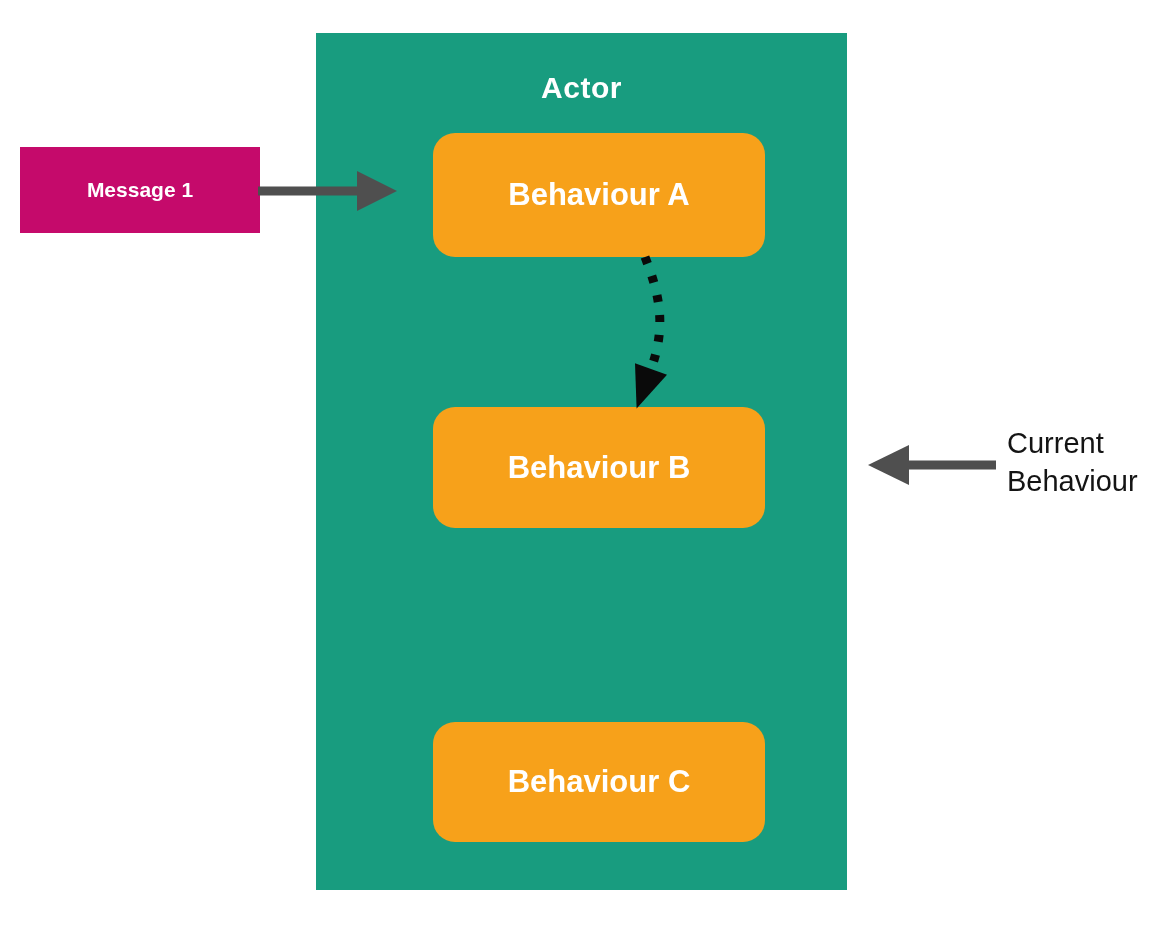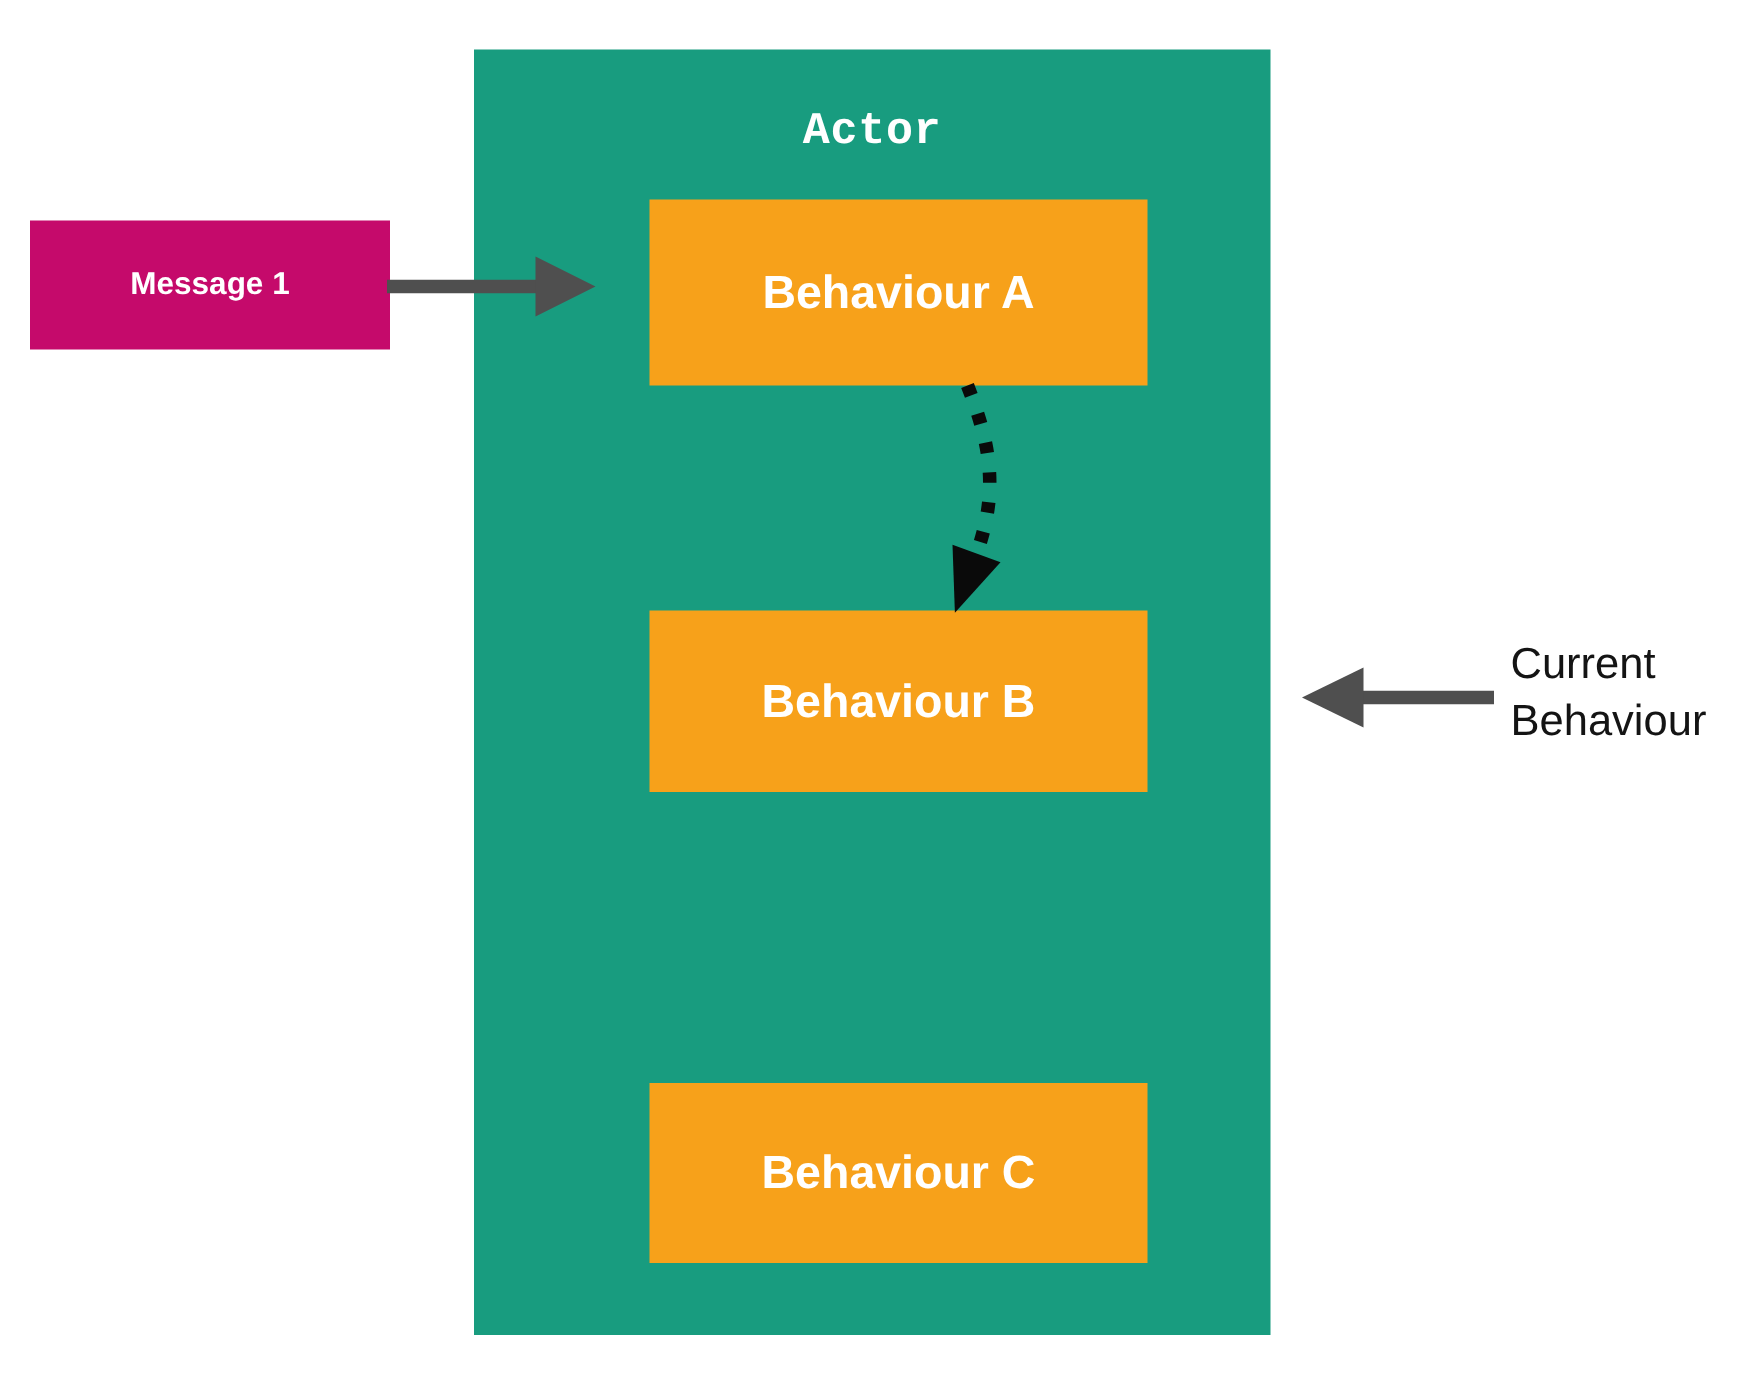--- a/index.html
+++ b/index.html
@@ -26,34 +26,34 @@
   .actor-title {
     position: absolute;
     left: 0;
     top: 38px;
     width: 100%;
     text-align: center;
     color: #ffffff;
     font-size: 30px;
     font-weight: bold;
     letter-spacing: 0.5px;
-    font-family: Liberation Mono, monospace;
   }
   .behaviour {
     position: absolute;
     left: 433px;
     width: 332px;
     background: #F7A11A;
     color: #ffffff;
     font-size: 31px;
     font-weight: bold;
     display: flex;
     align-items: center;
     justify-content: center;
     text-align: center;
+    border-radius: 22px;
   }
   .behaviour-a { top: 133px; height: 124px; }
   .behaviour-b { top: 407px; height: 121px; }
   .behaviour-c { top: 722px; height: 120px; }
   .message-box {
     position: absolute;
     left: 20px;
     top: 147px;
     width: 240px;
     height: 86px;

